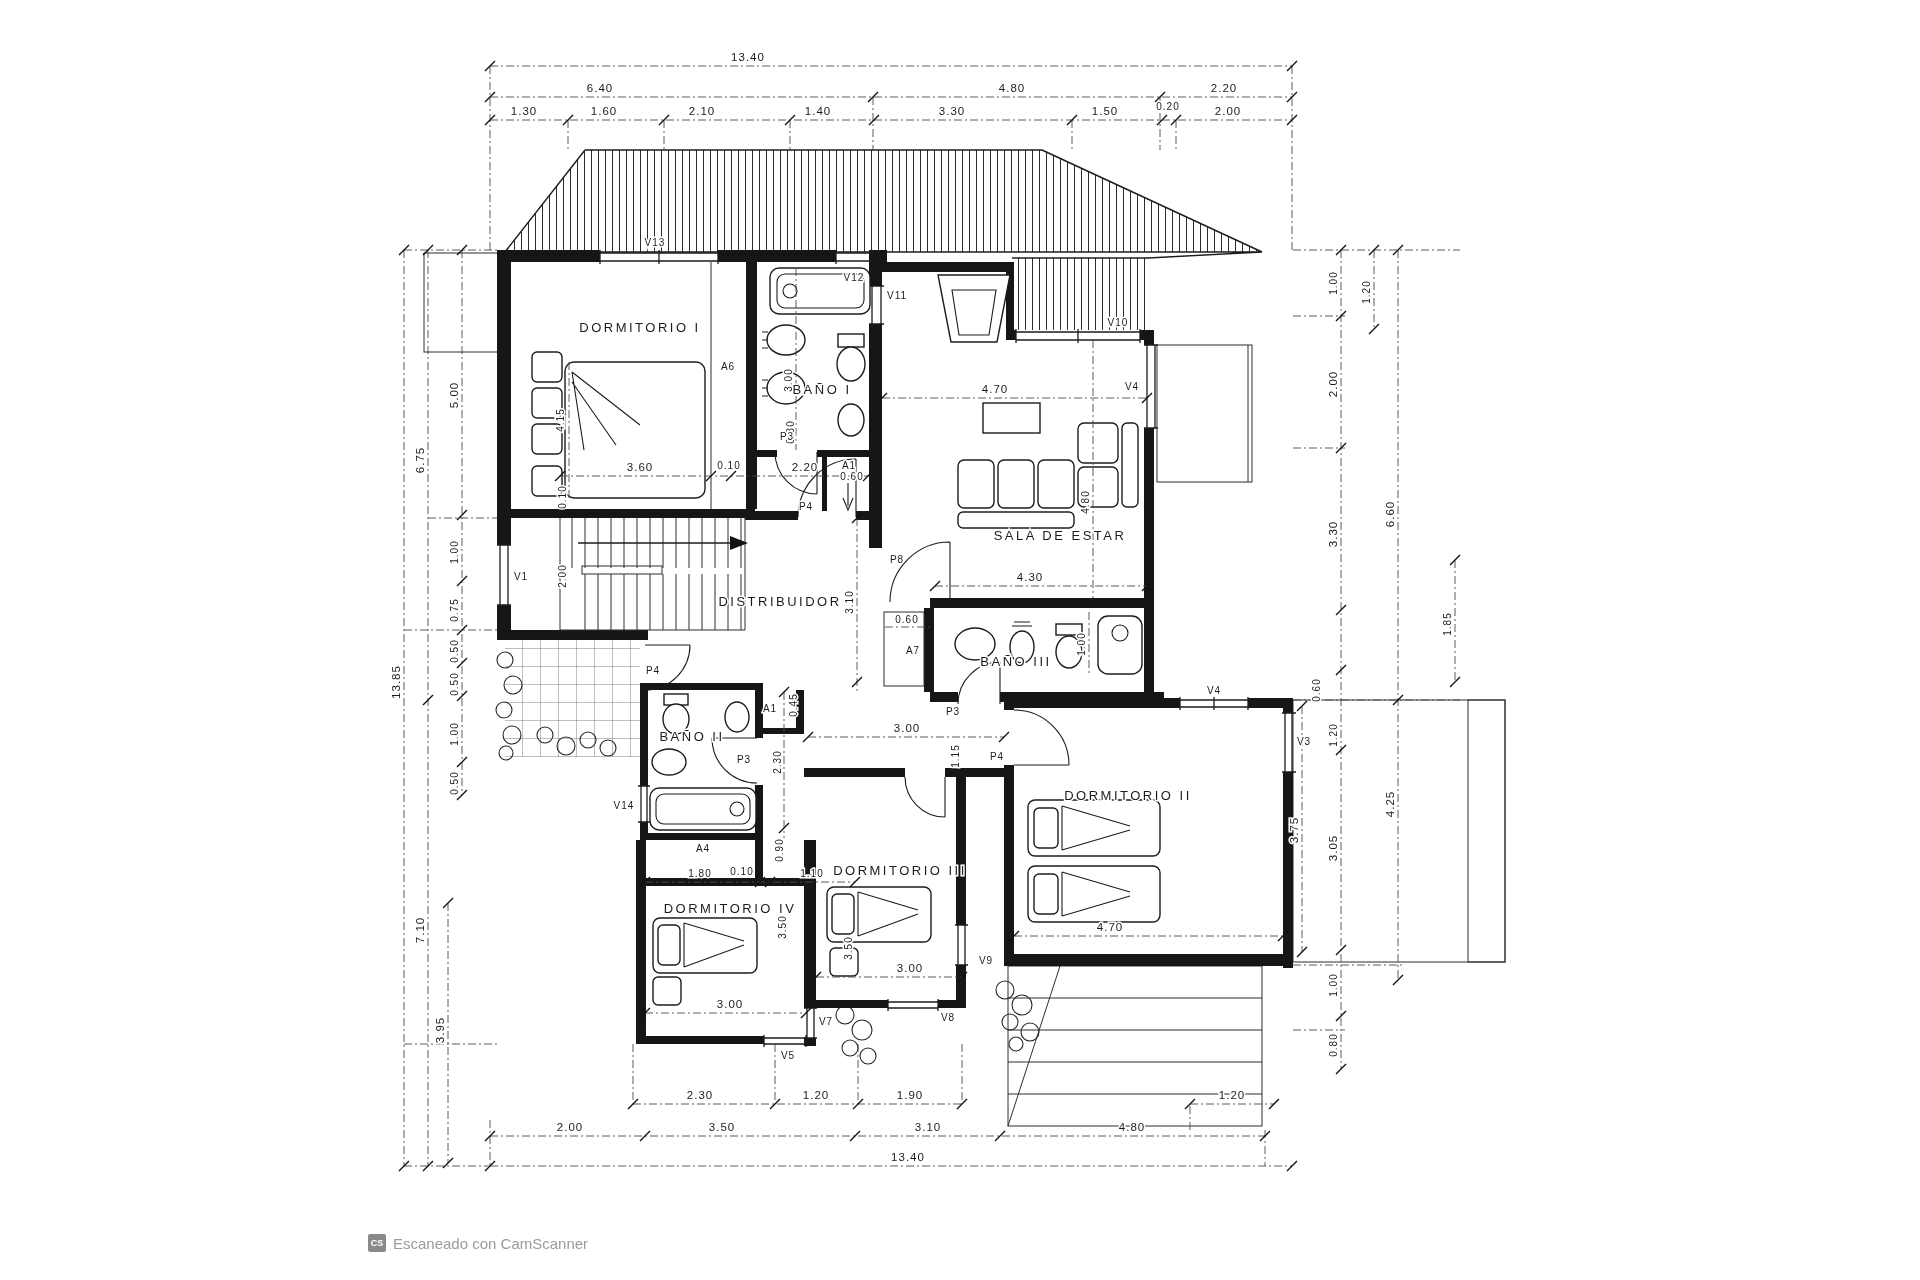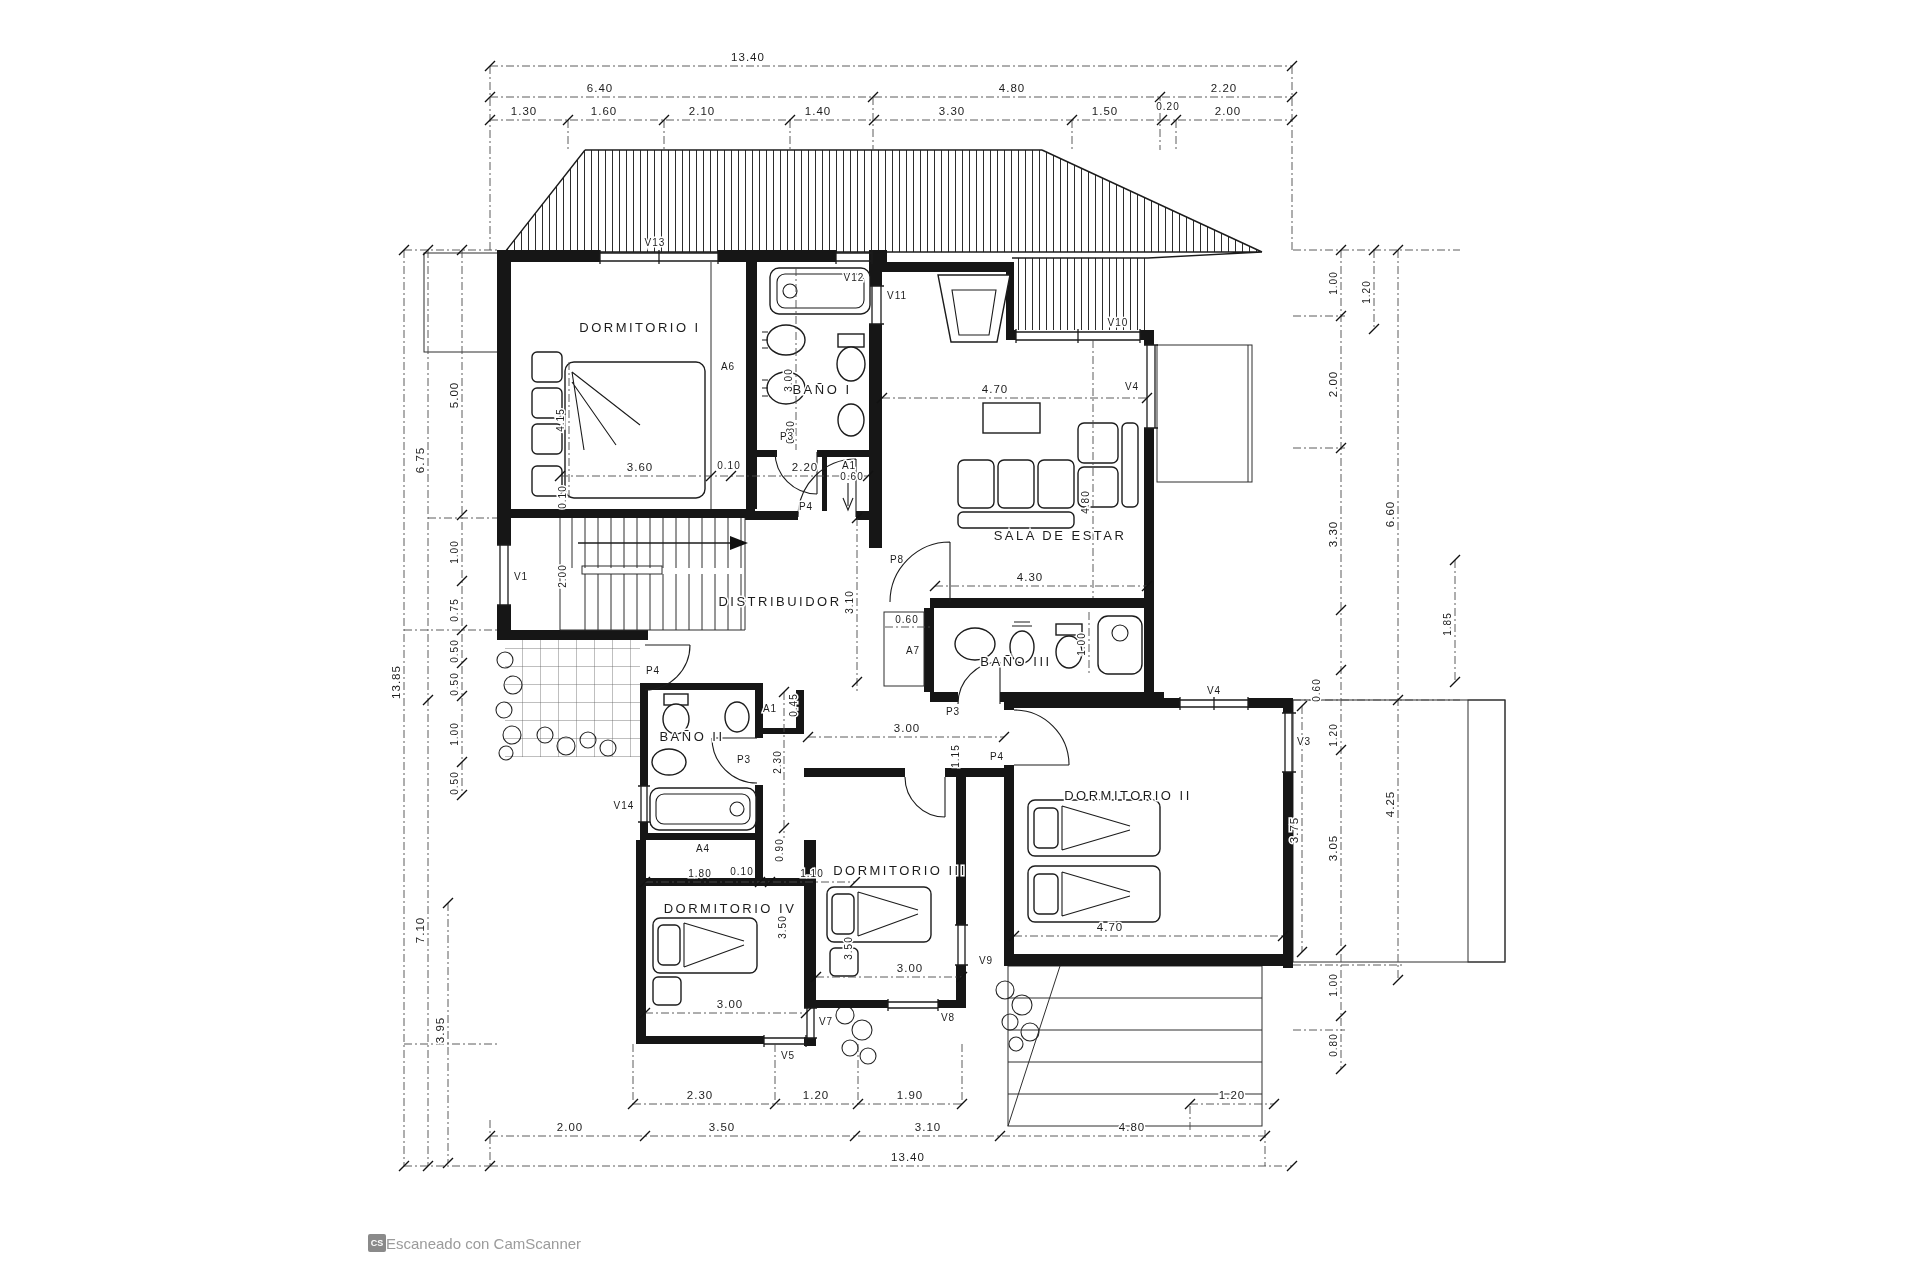--- a/index.html
+++ b/index.html
@@ -13,21 +13,21 @@
   .wall{fill:#161616;stroke:none;}
   .ln{stroke:#1c1c1c;stroke-width:1.4;fill:none;}
   .tn{stroke:#2f2f2f;stroke-width:1;fill:none;}
   .dim{stroke:#4a4a4a;stroke-width:0.9;fill:none;stroke-dasharray:8 3 2 3;}
   .tick{stroke:#111;stroke-width:1.4;fill:none;}
   .furn{stroke:#1c1c1c;stroke-width:1.4;fill:#ffffff;}
   .furn2{stroke:#1c1c1c;stroke-width:1.1;fill:none;}
   .shrub{stroke:#262626;stroke-width:1.1;fill:none;}
   .win{stroke:#1c1c1c;stroke-width:1.3;fill:none;}
   .door{stroke:#1c1c1c;stroke-width:1.1;fill:none;}
-  .watermark{position:absolute;left:368px;top:1234px;display:flex;align-items:center;
+  .watermark{position:absolute;left:368px;top:1234px;display:flex;align-items:center;gap:7px;
              color:#9b9b9b;font-size:15px;}
   .wm-box{width:18px;height:18px;background:#8a8a8a;color:#fff;font-size:9px;font-weight:bold;
           display:flex;align-items:center;justify-content:center;border-radius:2px;}
 </style>
 </head>
 <body>
 
 <div class="page">
 <svg width="1920" height="1280" viewBox="0 0 1920 1280">
   <defs>

